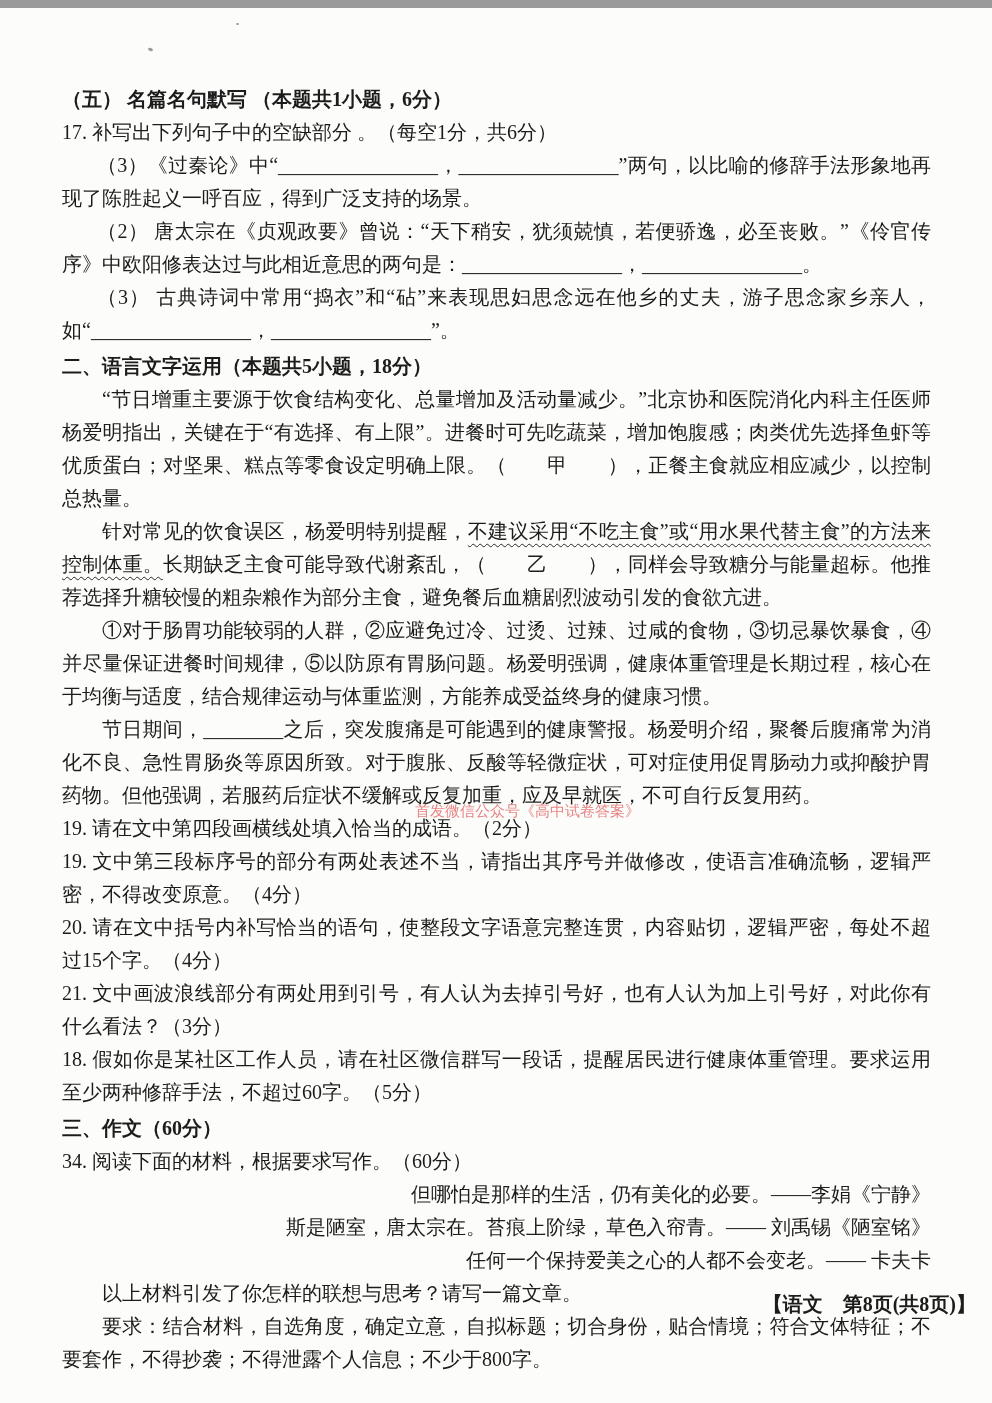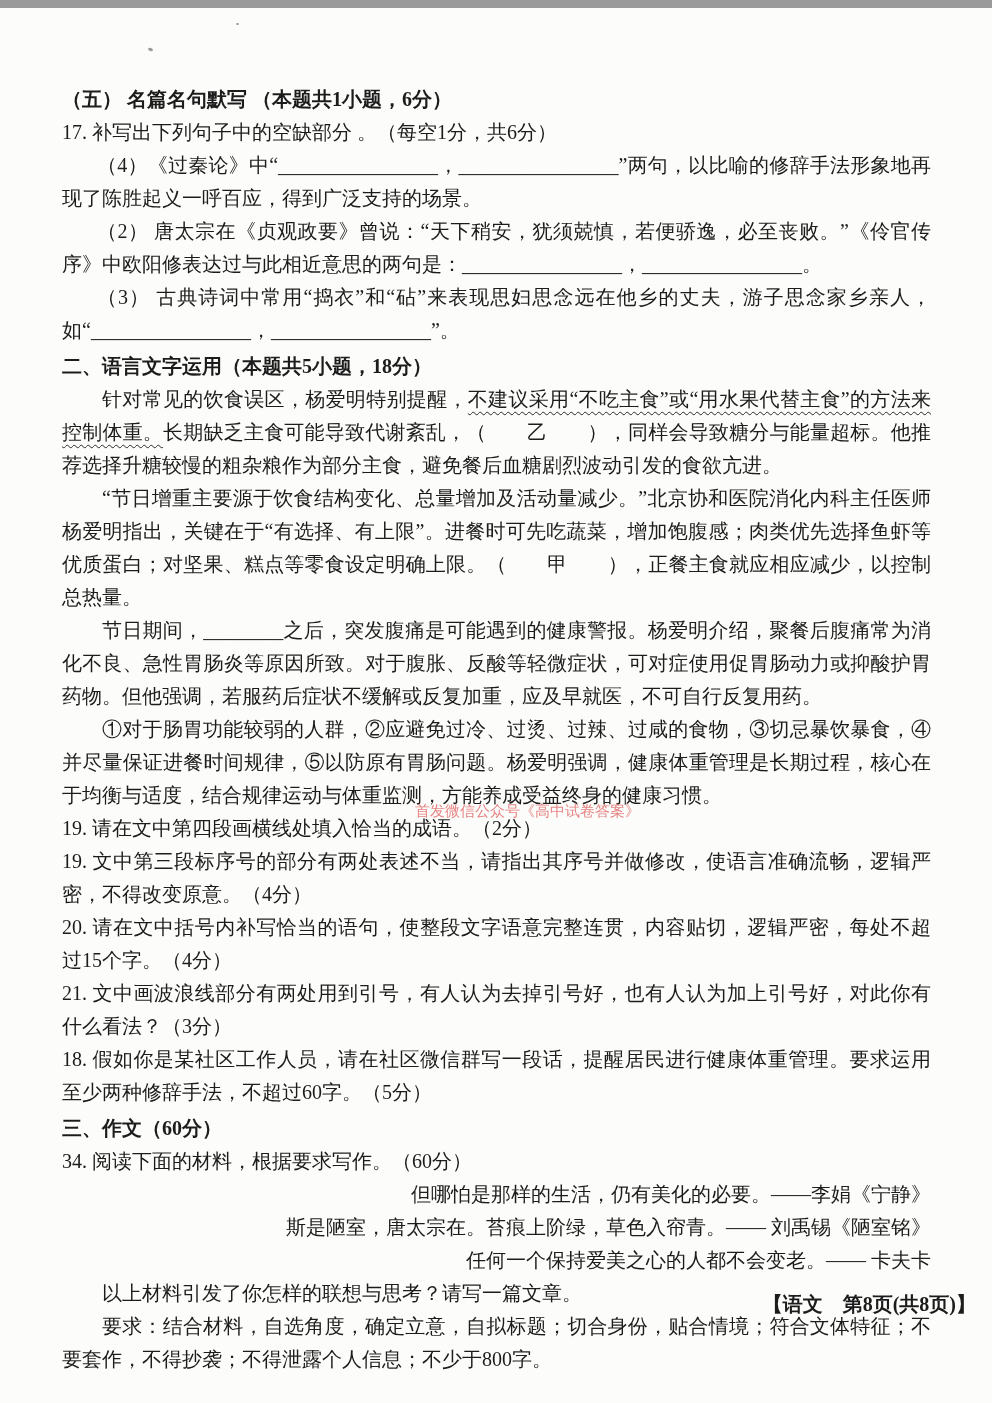--- a/index.html
+++ b/index.html
@@ -73,29 +73,29 @@
 
 <div class="page">
 
   <div class="speck s1"></div>
   <div class="speck s2"></div>
 
   <main class="content">
 
     <p class="h">（五） 名篇名句默写 （本题共1小题，6分）</p>
     <p class="q">17. 补写出下列句子中的空缺部分 。（每空1分，共6分）</p>
-    <p class="sub">（4）《过秦论》中“________________，________________”两句，以比喻的修辞手法形象地再现了陈胜起义一呼百应，得到广泛支持的场景。</p>
+    <p class="sub">（3）《过秦论》中“________________，________________”两句，以比喻的修辞手法形象地再现了陈胜起义一呼百应，得到广泛支持的场景。</p>
     <p class="sub">（2） 唐太宗在《贞观政要》曾说：“天下稍安，犹须兢慎，若便骄逸，必至丧败。”《伶官传序》中欧阳修表达过与此相近意思的两句是：________________，________________。</p>
     <p class="sub">（3） 古典诗词中常用“捣衣”和“砧”来表现思妇思念远在他乡的丈夫，游子思念家乡亲人，如“________________，________________”。</p>
 
     <p class="h">二、语言文字运用（本题共5小题，18分）</p>
+    <p class="body-para">“节日增重主要源于饮食结构变化、总量增加及活动量减少。”北京协和医院消化内科主任医师杨爱明指出，关键在于“有选择、有上限”。进餐时可先吃蔬菜，增加饱腹感；肉类优先选择鱼虾等优质蛋白；对坚果、糕点等零食设定明确上限。（　　甲　　），正餐主食就应相应减少，以控制总热量。</p>
     <p class="body-para"><span>针对常见的饮食误区，杨爱明特别提醒，</span><span class="wavy">不建议采用“不吃主食”或“用水果代替主食”的方法来控制体重。</span><span>长期缺乏主食可能导致代谢紊乱，（　　乙　　），同样会导致糖分与能量超标。他推荐选择升糖较慢的粗杂粮作为部分主食，避免餐后血糖剧烈波动引发的食欲亢进。</span></p>
-    <p class="body-para">“节日增重主要源于饮食结构变化、总量增加及活动量减少。”北京协和医院消化内科主任医师杨爱明指出，关键在于“有选择、有上限”。进餐时可先吃蔬菜，增加饱腹感；肉类优先选择鱼虾等优质蛋白；对坚果、糕点等零食设定明确上限。（　　甲　　），正餐主食就应相应减少，以控制总热量。</p>
+    <p class="body-para">①对于肠胃功能较弱的人群，②应避免过冷、过烫、过辣、过咸的食物，③切忌暴饮暴食，④并尽量保证进餐时间规律，⑤以防原有胃肠问题。杨爱明强调，健康体重管理是长期过程，核心在于均衡与适度，结合规律运动与体重监测，方能养成受益终身的健康习惯。</p>
     <p class="body-para">节日期间，________之后，突发腹痛是可能遇到的健康警报。杨爱明介绍，聚餐后腹痛常为消化不良、急性胃肠炎等原因所致。对于腹胀、反酸等轻微症状，可对症使用促胃肠动力或抑酸护胃药物。但他强调，若服药后症状不缓解或反复加重，应及早就医，不可自行反复用药。</p>
-    <p class="body-para">①对于肠胃功能较弱的人群，②应避免过冷、过烫、过辣、过咸的食物，③切忌暴饮暴食，④并尽量保证进餐时间规律，⑤以防原有胃肠问题。杨爱明强调，健康体重管理是长期过程，核心在于均衡与适度，结合规律运动与体重监测，方能养成受益终身的健康习惯。</p>
 
     <p class="q">19. 请在文中第四段画横线处填入恰当的成语。（2分）</p>
     <p class="q">19. 文中第三段标序号的部分有两处表述不当，请指出其序号并做修改，使语言准确流畅，逻辑严密，不得改变原意。（4分）</p>
     <p class="q">20. 请在文中括号内补写恰当的语句，使整段文字语意完整连贯，内容贴切，逻辑严密，每处不超过15个字。（4分）</p>
     <p class="q">21. 文中画波浪线部分有两处用到引号，有人认为去掉引号好，也有人认为加上引号好，对此你有什么看法？（3分）</p>
     <p class="q">18. 假如你是某社区工作人员，请在社区微信群写一段话，提醒居民进行健康体重管理。要求运用至少两种修辞手法，不超过60字。（5分）</p>
 
     <p class="h">三、作文（60分）</p>
     <p class="q">34. 阅读下面的材料，根据要求写作。（60分）</p>
 

